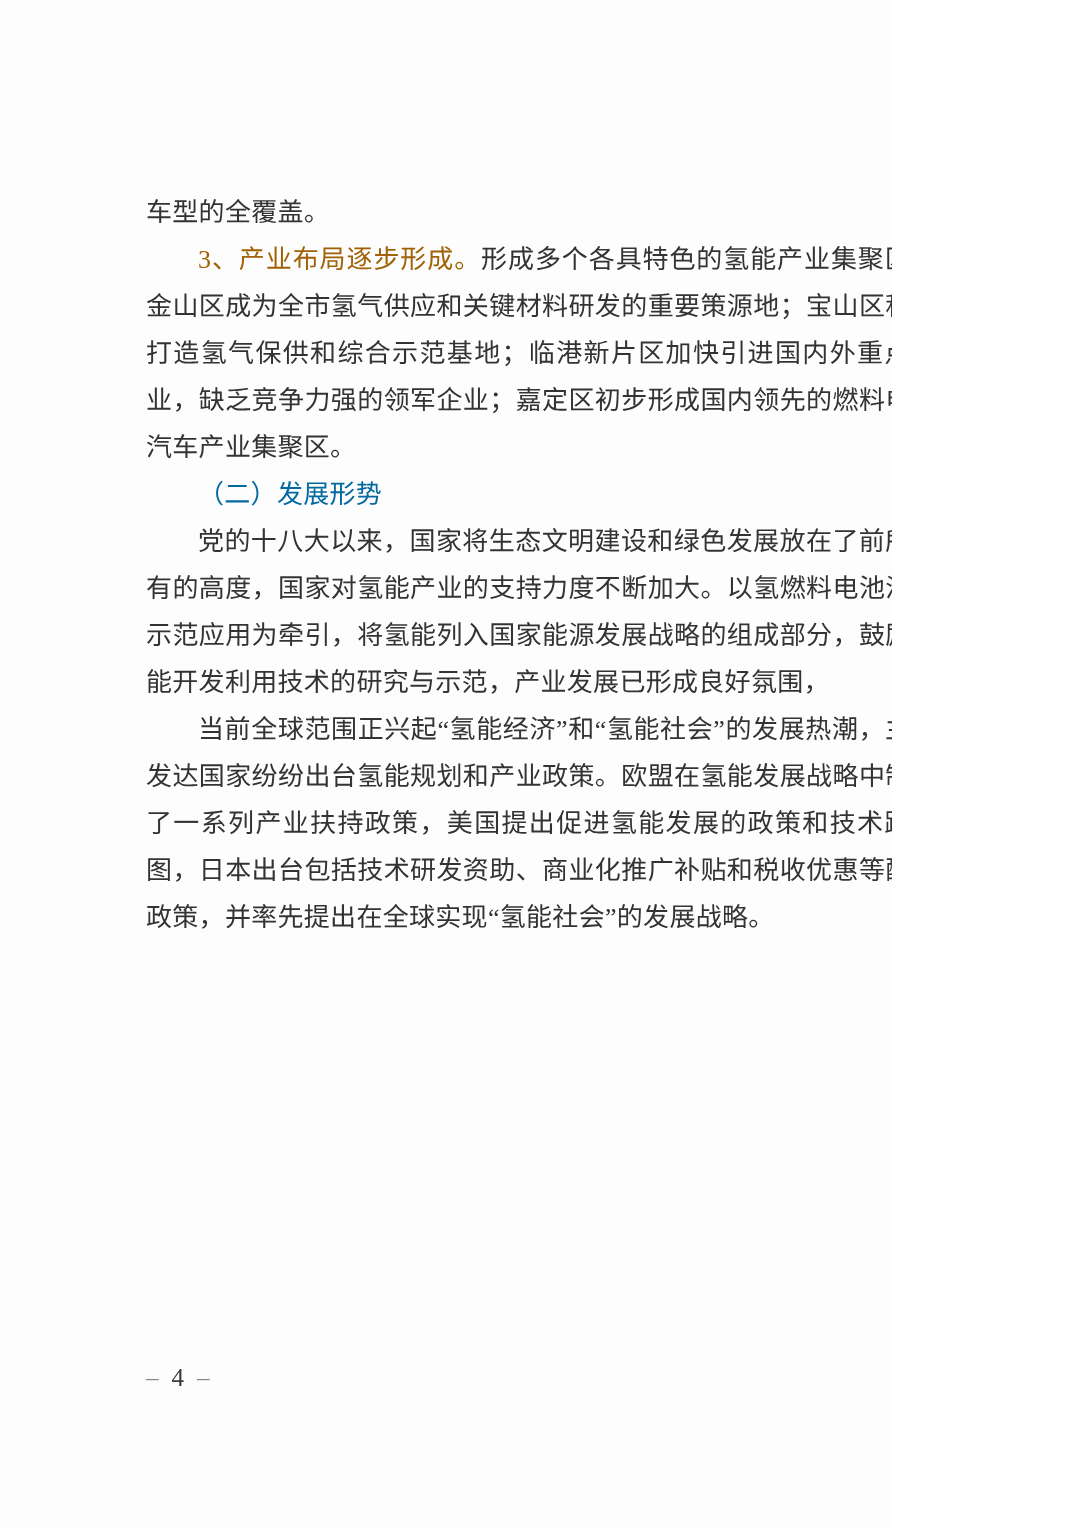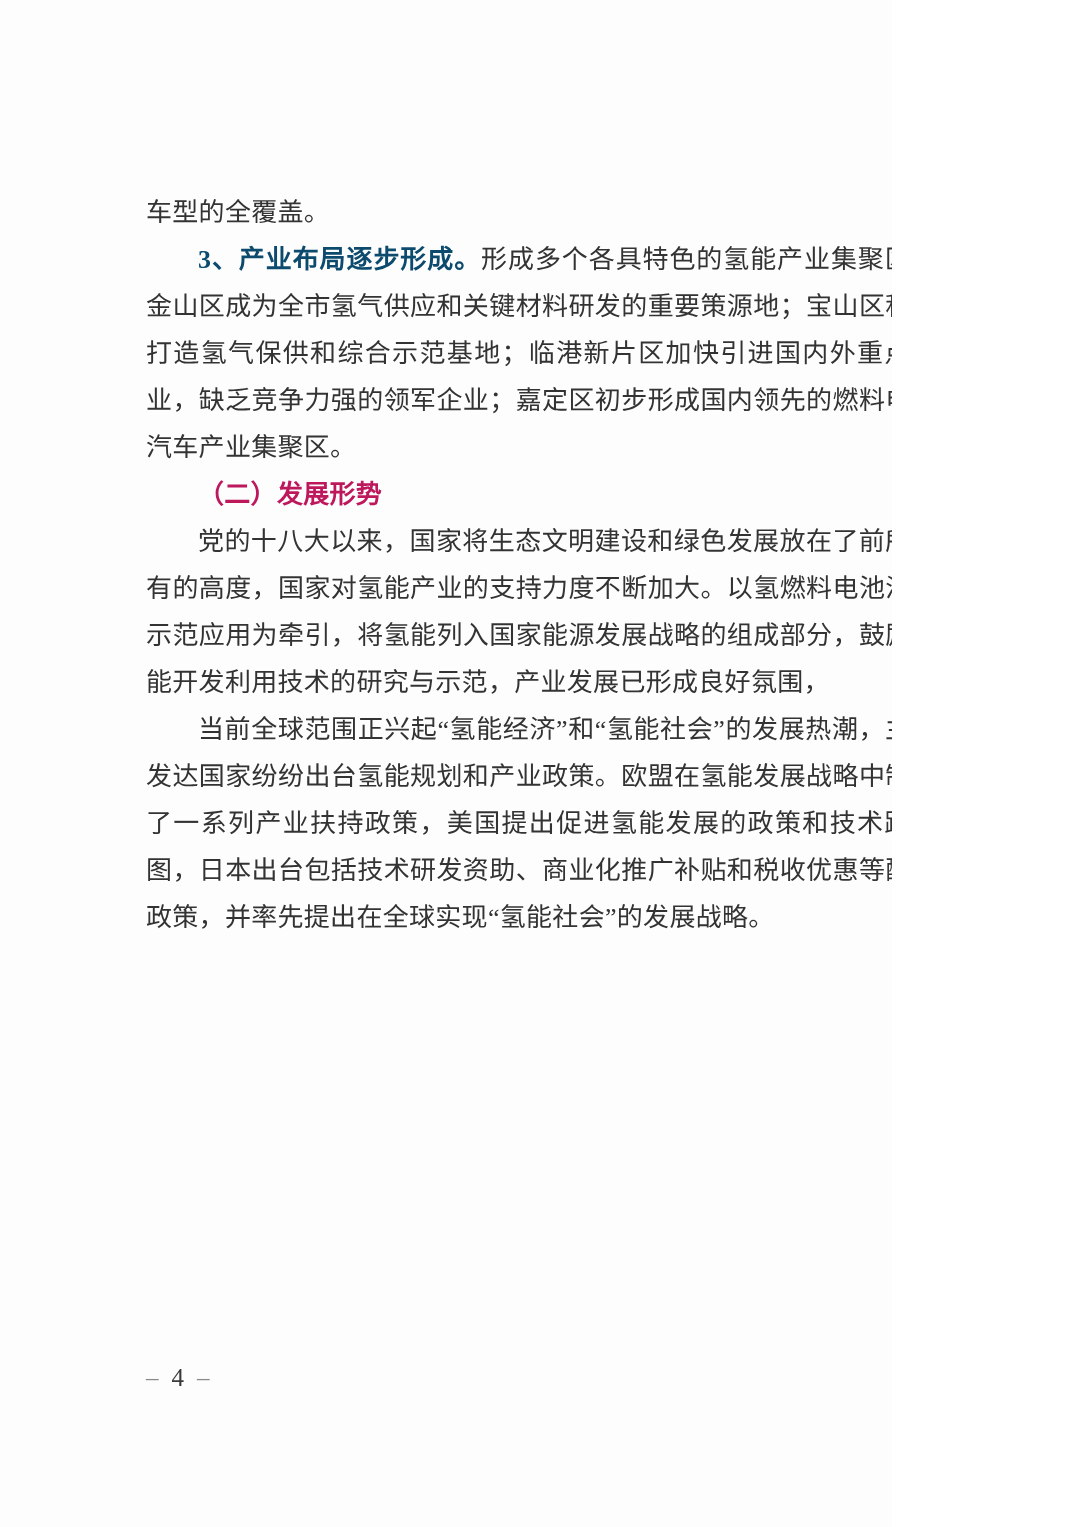--- a/index.html
+++ b/index.html
@@ -30,27 +30,27 @@
   }
   .content p {
     margin: 0;
     padding: 0;
     text-indent: 2em;
   }
   .content p.continuation {
     text-indent: 0;
   }
   .lead {
-    font-weight: bold;
-    color: #0c4a6e;
+    font-weight: normal;
+    color: #a16207;
     margin-top: 36px;
   }
   .sec-heading {
-    font-weight: bold;
-    color: #be185d;
+    font-weight: normal;
+    color: #0369a1;
   }
   .footer {
     position: absolute;
     left: 146px;
     top: 1362px;
     font-size: 25px;
     line-height: 32px;
     color: #8a8a8a;
     font-family: "Liberation Serif", "DejaVu Serif", serif;
   }

